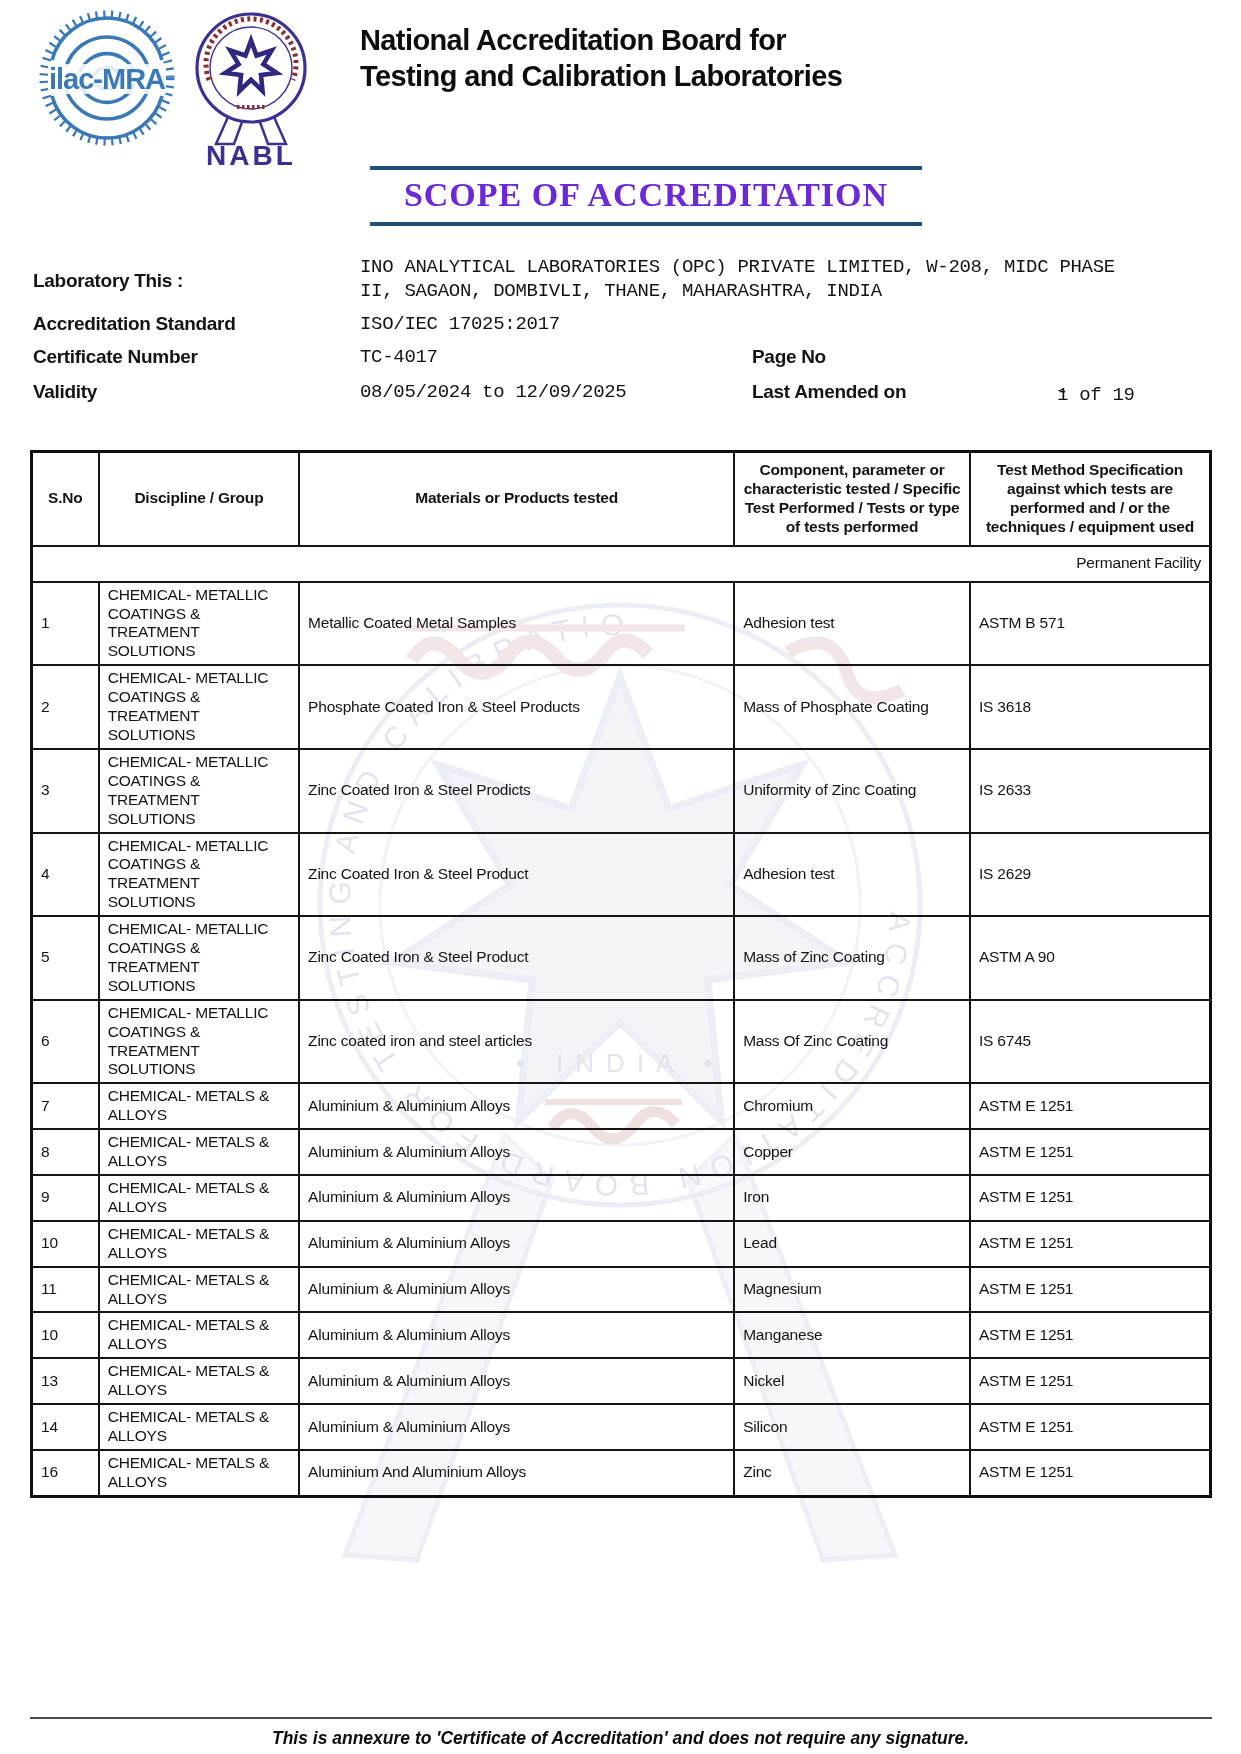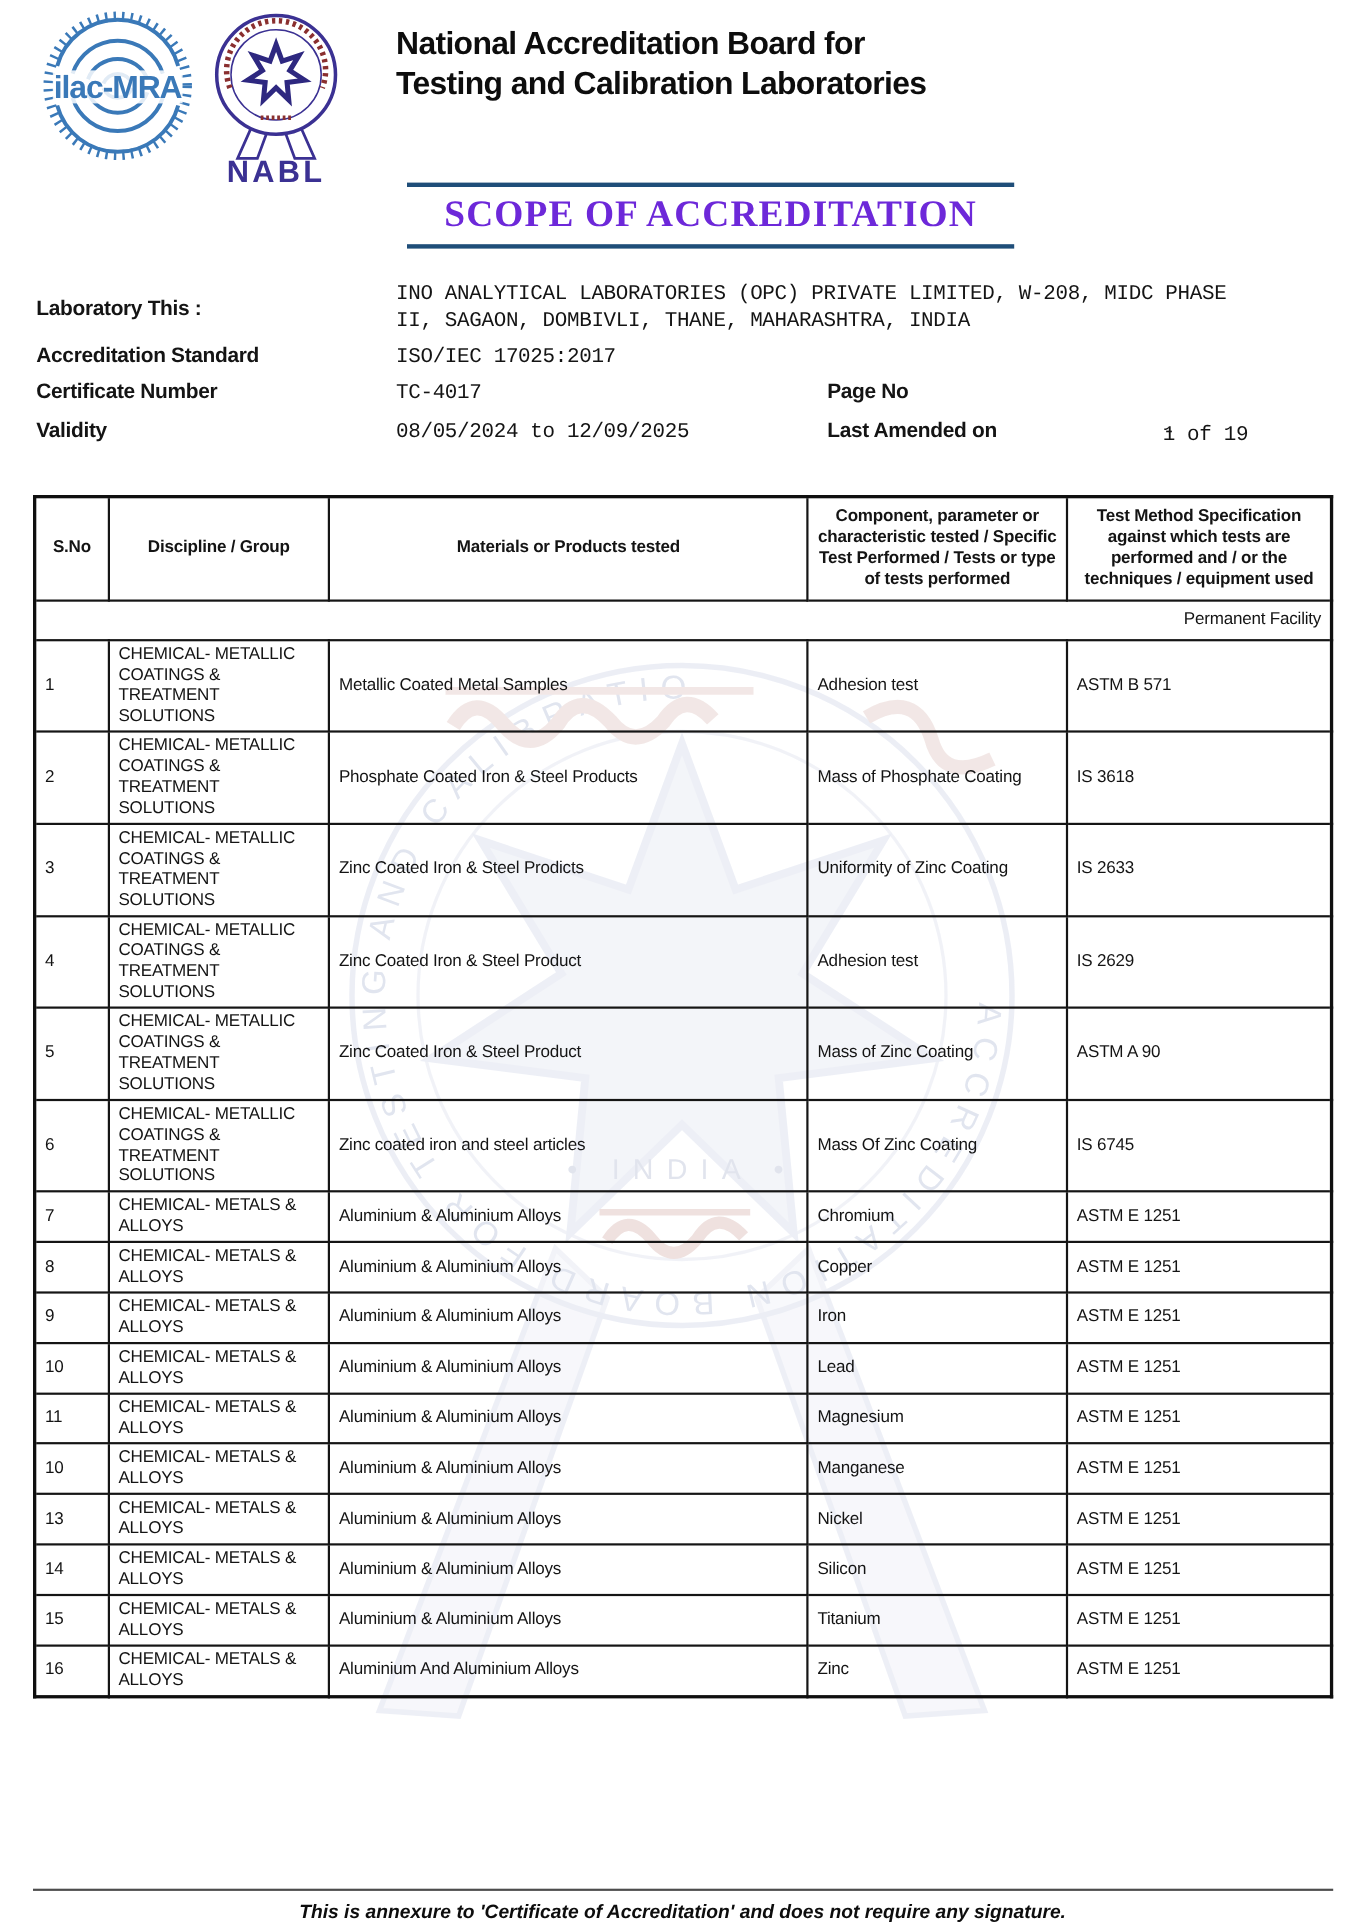--- a/index.html
+++ b/index.html
@@ -252,27 +252,20 @@
     <td class="c-meth">ASTM E 1251</td>
   </tr>
         <tr>
     <td class="c-sno">14</td>
     <td class="c-disc">CHEMICAL- METALS &amp; ALLOYS</td>
     <td class="c-mat">Aluminium &amp; Aluminium Alloys</td>
     <td class="c-comp">Silicon</td>
     <td class="c-meth">ASTM E 1251</td>
   </tr>
         <tr>
-    <td class="c-sno">15</td>
-    <td class="c-disc">CHEMICAL- METALS &amp; ALLOYS</td>
-    <td class="c-mat">Aluminium &amp; Aluminium Alloys</td>
-    <td class="c-comp">Titanium</td>
-    <td class="c-meth">ASTM E 1251</td>
-  </tr>
-        <tr>
     <td class="c-sno">16</td>
     <td class="c-disc">CHEMICAL- METALS &amp; ALLOYS</td>
     <td class="c-mat">Aluminium And Aluminium Alloys</td>
     <td class="c-comp">Zinc</td>
     <td class="c-meth">ASTM E 1251</td>
   </tr>
       </tbody>
   </table>
 
   <div class="footer-rule"></div>

